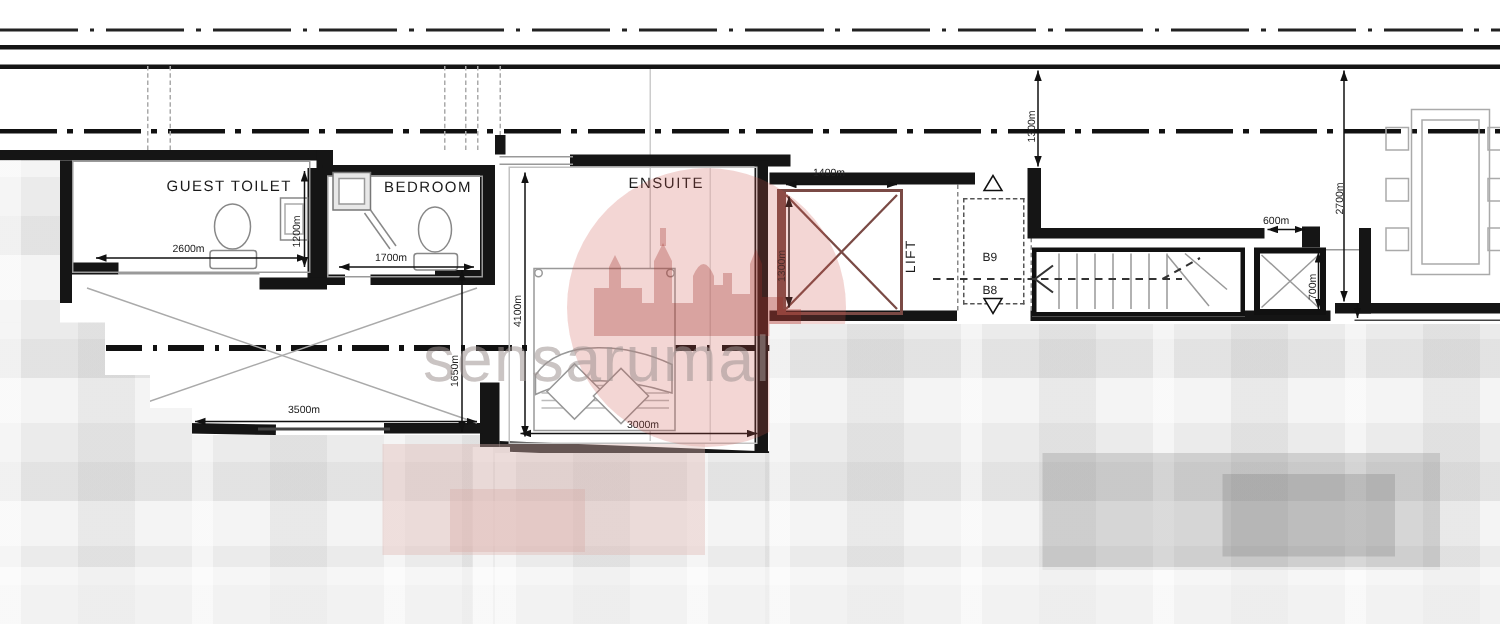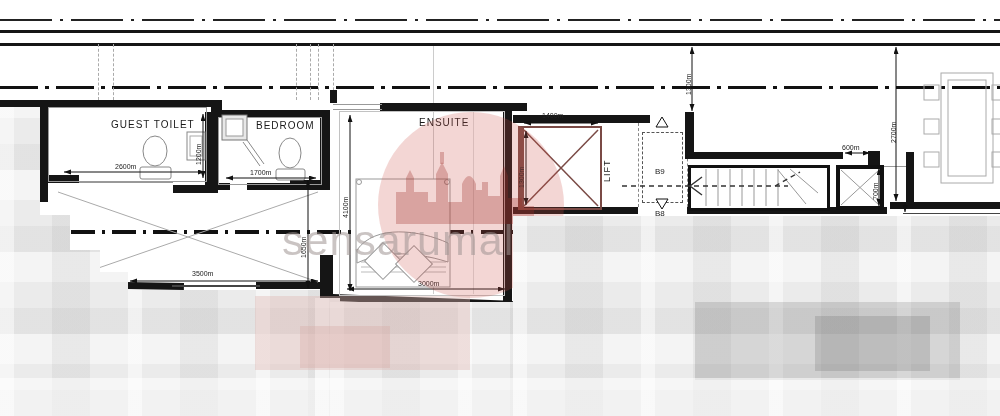--- a/index.html
+++ b/index.html
@@ -227,21 +227,21 @@
       <line x1="692" y1="47" x2="692" y2="111" marker-start="url(#ars)" marker-end="url(#ar)"></line>
       <line x1="905" y1="203" x2="905" y2="212" marker-end="url(#ar)"></line>
     </g>
   </svg>
 
   <div class="lbl" style="left:111px;top:119px;">GUEST TOILET</div>
   <div class="lbl" style="left:256px;top:120px;">BEDROOM</div>
   <div class="lbl" style="left:419px;top:117px;">ENSUITE</div>
   <div class="vlbl" style="left:602px;top:182px;">LIFT</div>
   <div class="dim" style="left:655px;top:128px;font-size:8px;margin-top:39px;">B9</div>
-  <div class="dim" style="left:655px;top:189px;font-size:8px;margin-top:20px;">B8</div>
+  <div class="dim" style="left:655px;top:189px;font-size:8px;">B8</div>
 
   <div class="dim" style="left:115px;top:163px;">2600m</div>
   <div class="vdim" style="left:195px;top:165px;">1200m</div>
   <div class="dim" style="left:250px;top:169px;">1700m</div>
   <div class="dim" style="left:418px;top:280px;">3000m</div>
   <div class="vdim" style="left:342px;top:218px;">4100m</div>
   <div class="dim" style="left:192px;top:270px;">3500m</div>
   <div class="vdim" style="left:300px;top:258px;">1650m</div>
   <div class="dim" style="left:542px;top:112px;">1400m</div>
   <div class="vdim" style="left:518px;top:188px;">1300m</div>

